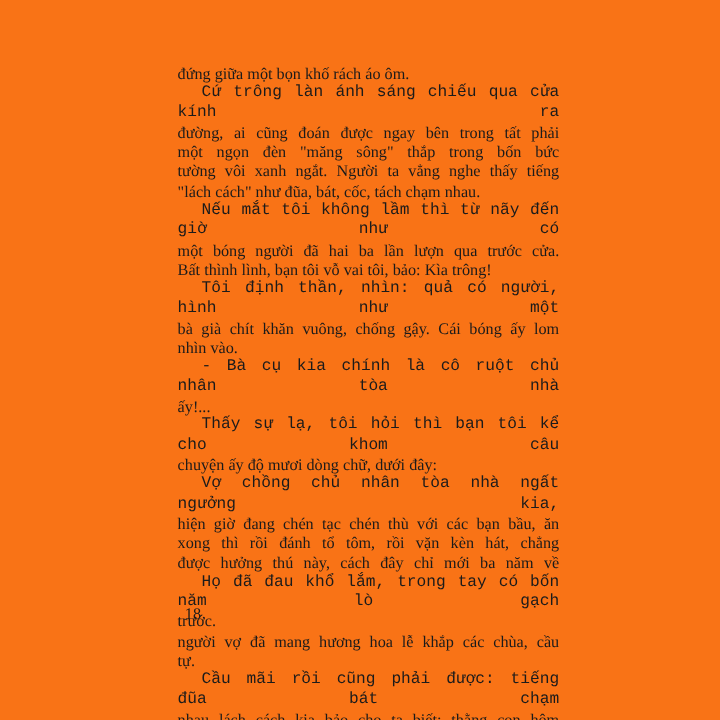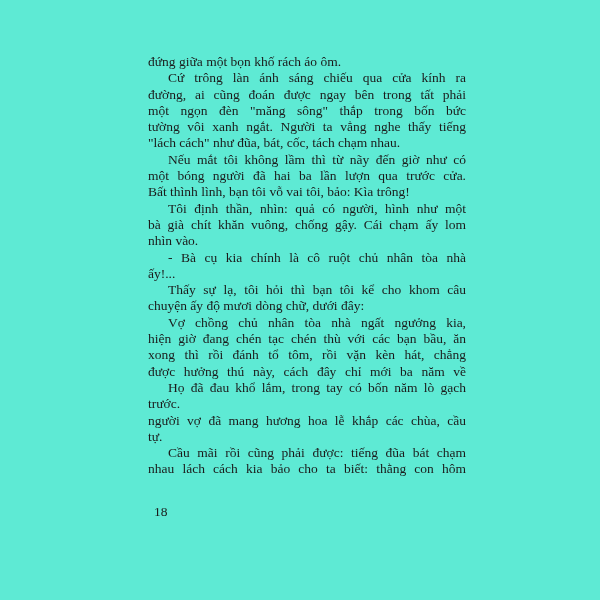--- a/index.html
+++ b/index.html
@@ -7,21 +7,21 @@
     padding: 0;
     width: 600px;
     height: 600px;
     overflow: hidden;
     background: #ffffff;
   }
   .page {
     position: relative;
     width: 600px;
     height: 600px;
-    background: #5eead4;
+    background: #f97316;
     font-family: "Liberation Serif", "DejaVu Serif", serif;
     color: #1b1b1b;
   }
   .text-block {
     position: absolute;
     left: 148px;
     top: 54px;
     width: 318px;
     font-size: 13.5px;
     line-height: 16.3px;
@@ -29,20 +29,21 @@
   }
   .ln {
     min-height: 16.3px;
   }
   .ln.j {
     text-align: justify;
     text-align-last: justify;
   }
   .ln.ind {
     text-indent: 20px;
+    font-family: Liberation Mono, monospace;
   }
   .page-number {
     position: absolute;
     left: 154px;
     top: 504px;
     font-size: 13.5px;
     line-height: 16px;
   }
 </style>
 </head>
@@ -53,21 +54,21 @@
     <div class="ln">đứng giữa một bọn khố rách áo ôm.</div>
     <div class="ln ind j">Cứ trông làn ánh sáng chiếu qua cửa kính ra</div>
     <div class="ln j">đường, ai cũng đoán được ngay bên trong tất phải</div>
     <div class="ln j">một ngọn đèn "măng sông" thắp trong bốn bức</div>
     <div class="ln j">tường vôi xanh ngắt. Người ta vẳng nghe thấy tiếng</div>
     <div class="ln">"lách cách" như đũa, bát, cốc, tách chạm nhau.</div>
     <div class="ln ind j">Nếu mắt tôi không lầm thì từ nãy đến giờ như có</div>
     <div class="ln j">một bóng người đã hai ba lần lượn qua trước cửa.</div>
     <div class="ln">Bất thình lình, bạn tôi vỗ vai tôi, bảo: Kìa trông!</div>
     <div class="ln ind j">Tôi định thần, nhìn: quả có người, hình như một</div>
-    <div class="ln j">bà già chít khăn vuông, chống gậy. Cái chạm ấy lom</div>
+    <div class="ln j">bà già chít khăn vuông, chống gậy. Cái bóng ấy lom</div>
     <div class="ln">nhìn vào.</div>
     <div class="ln ind j">- Bà cụ kia chính là cô ruột chủ nhân tòa nhà</div>
     <div class="ln">ấy!...</div>
     <div class="ln ind j">Thấy sự lạ, tôi hỏi thì bạn tôi kể cho khom câu</div>
     <div class="ln">chuyện ấy độ mươi dòng chữ, dưới đây:</div>
     <div class="ln ind j">Vợ chồng chủ nhân tòa nhà ngất ngưởng kia,</div>
     <div class="ln j">hiện giờ đang chén tạc chén thù với các bạn bầu, ăn</div>
     <div class="ln j">xong thì rồi đánh tổ tôm, rồi vặn kèn hát, chẳng</div>
     <div class="ln j">được hưởng thú này, cách đây chỉ mới ba năm về</div>
     <div class="ln ind j">Họ đã đau khổ lắm, trong tay có bốn năm lò gạch</div>

